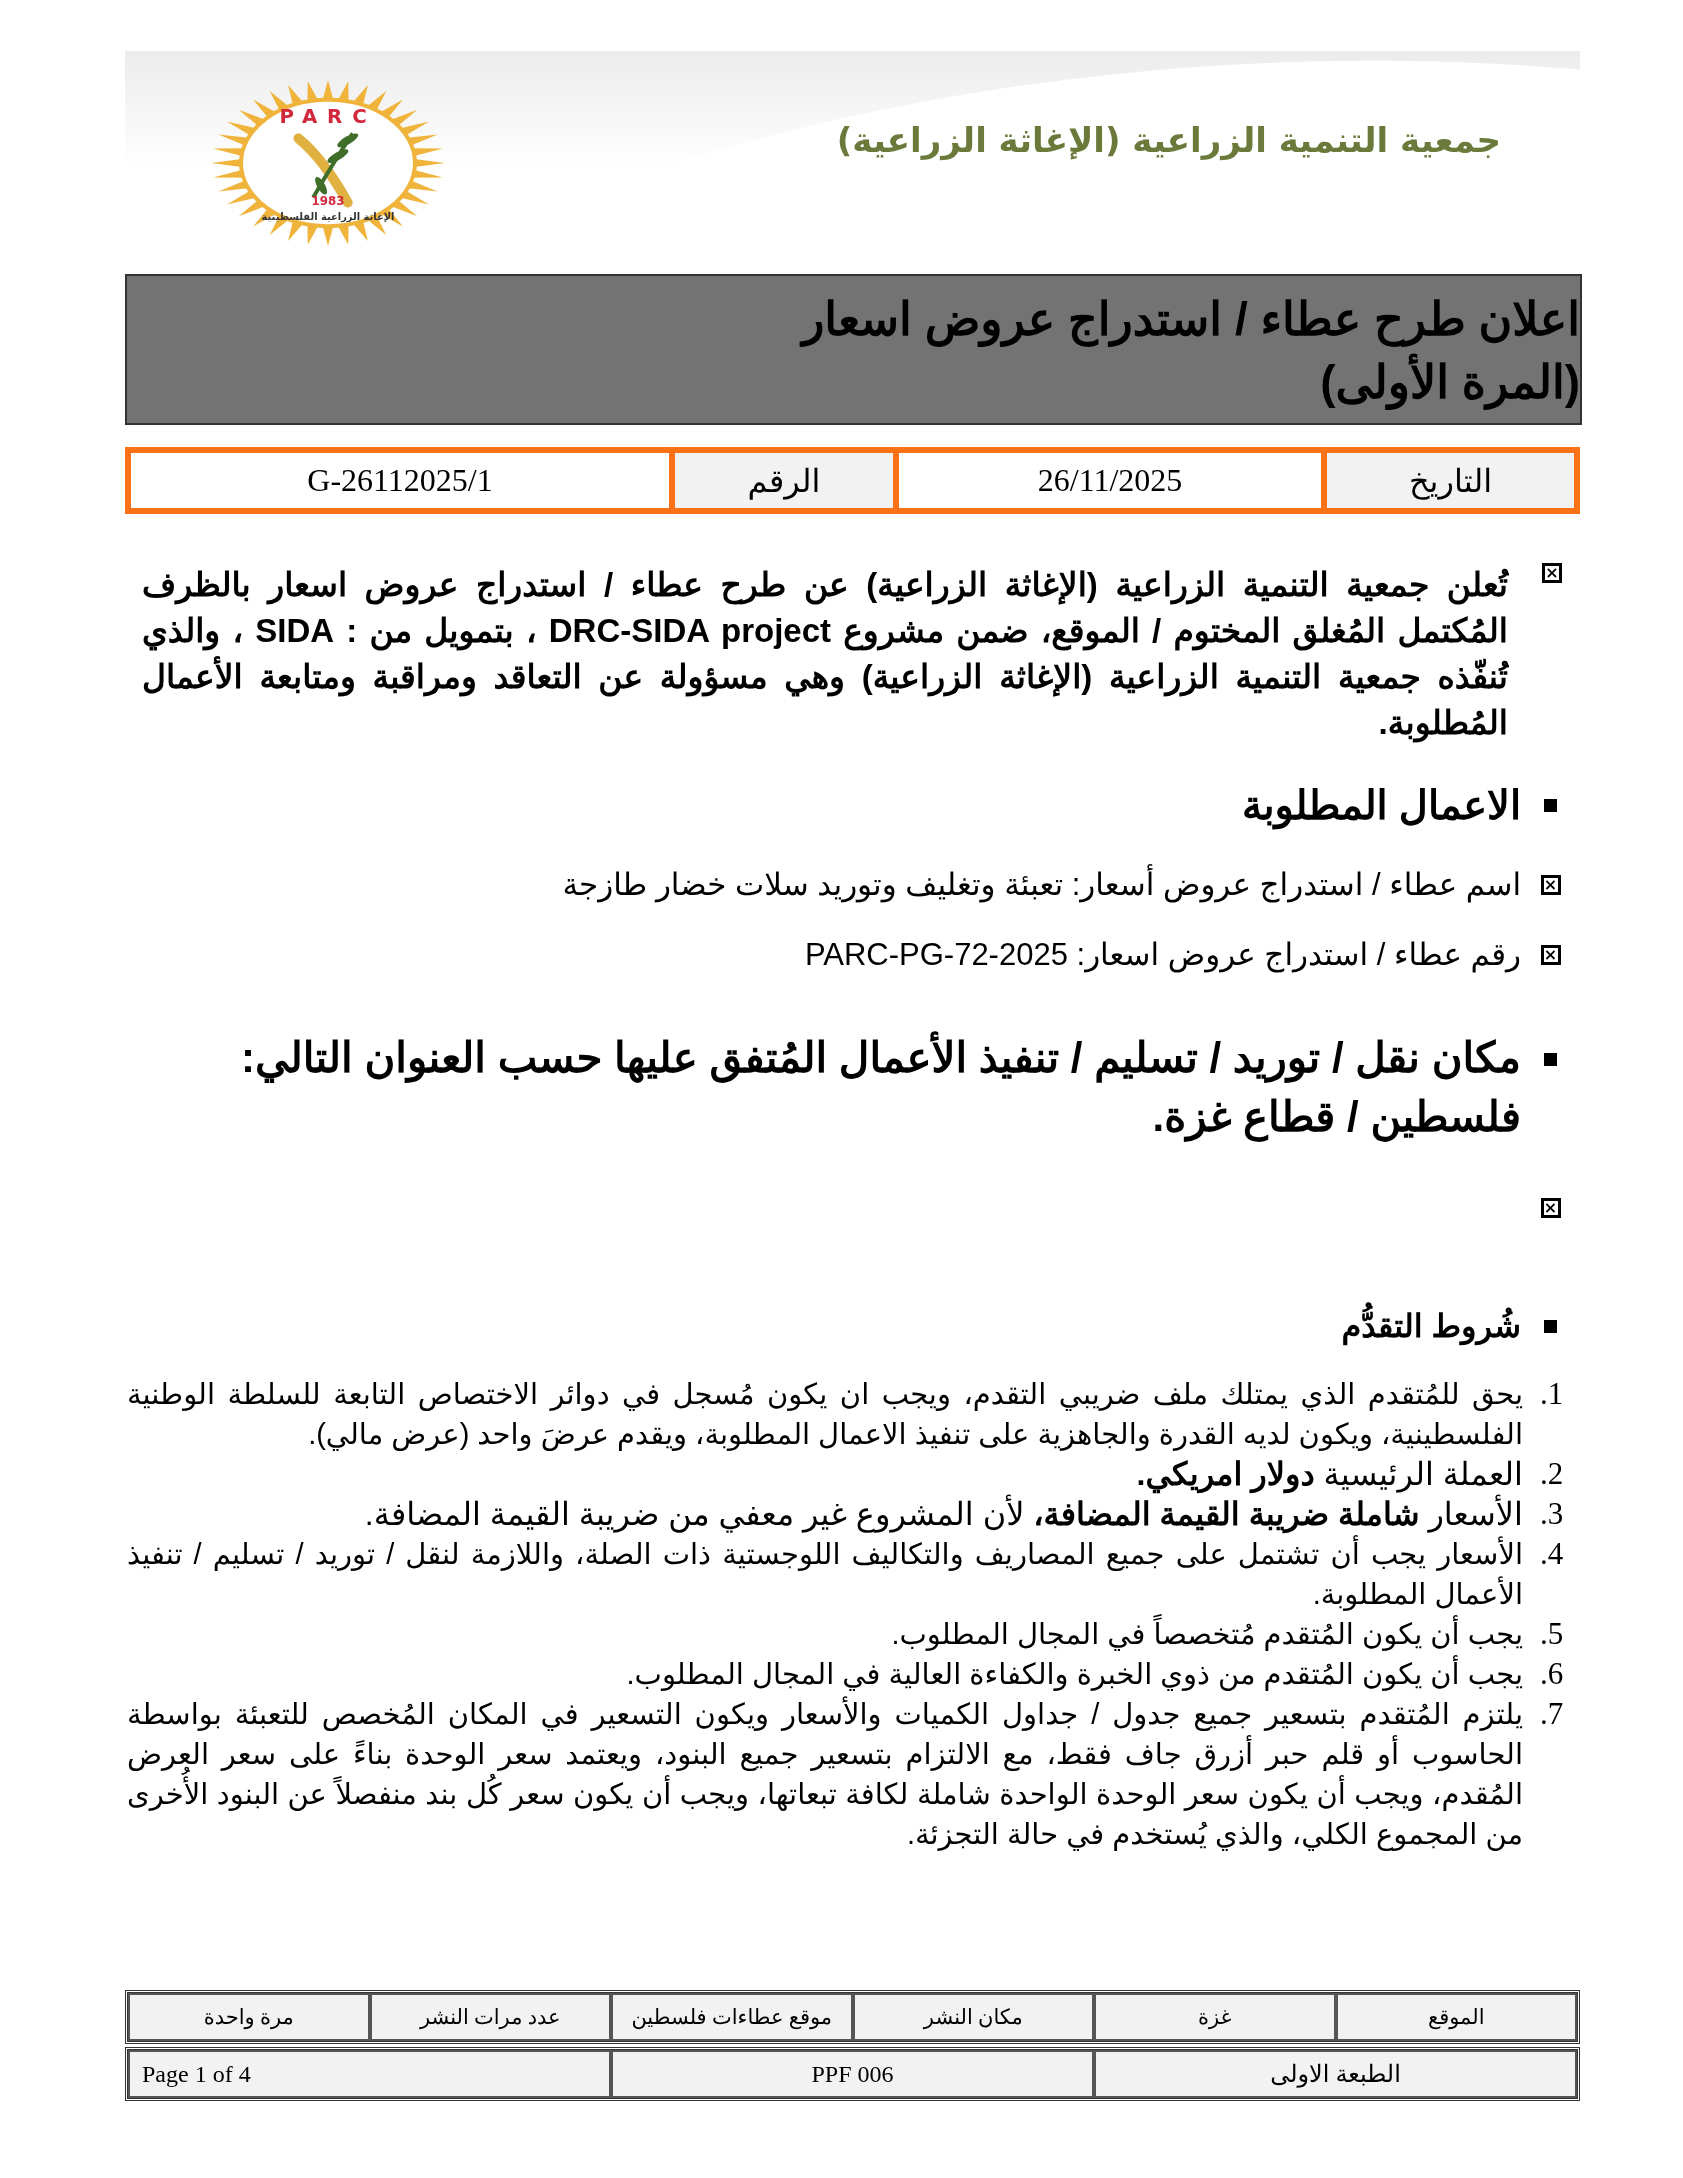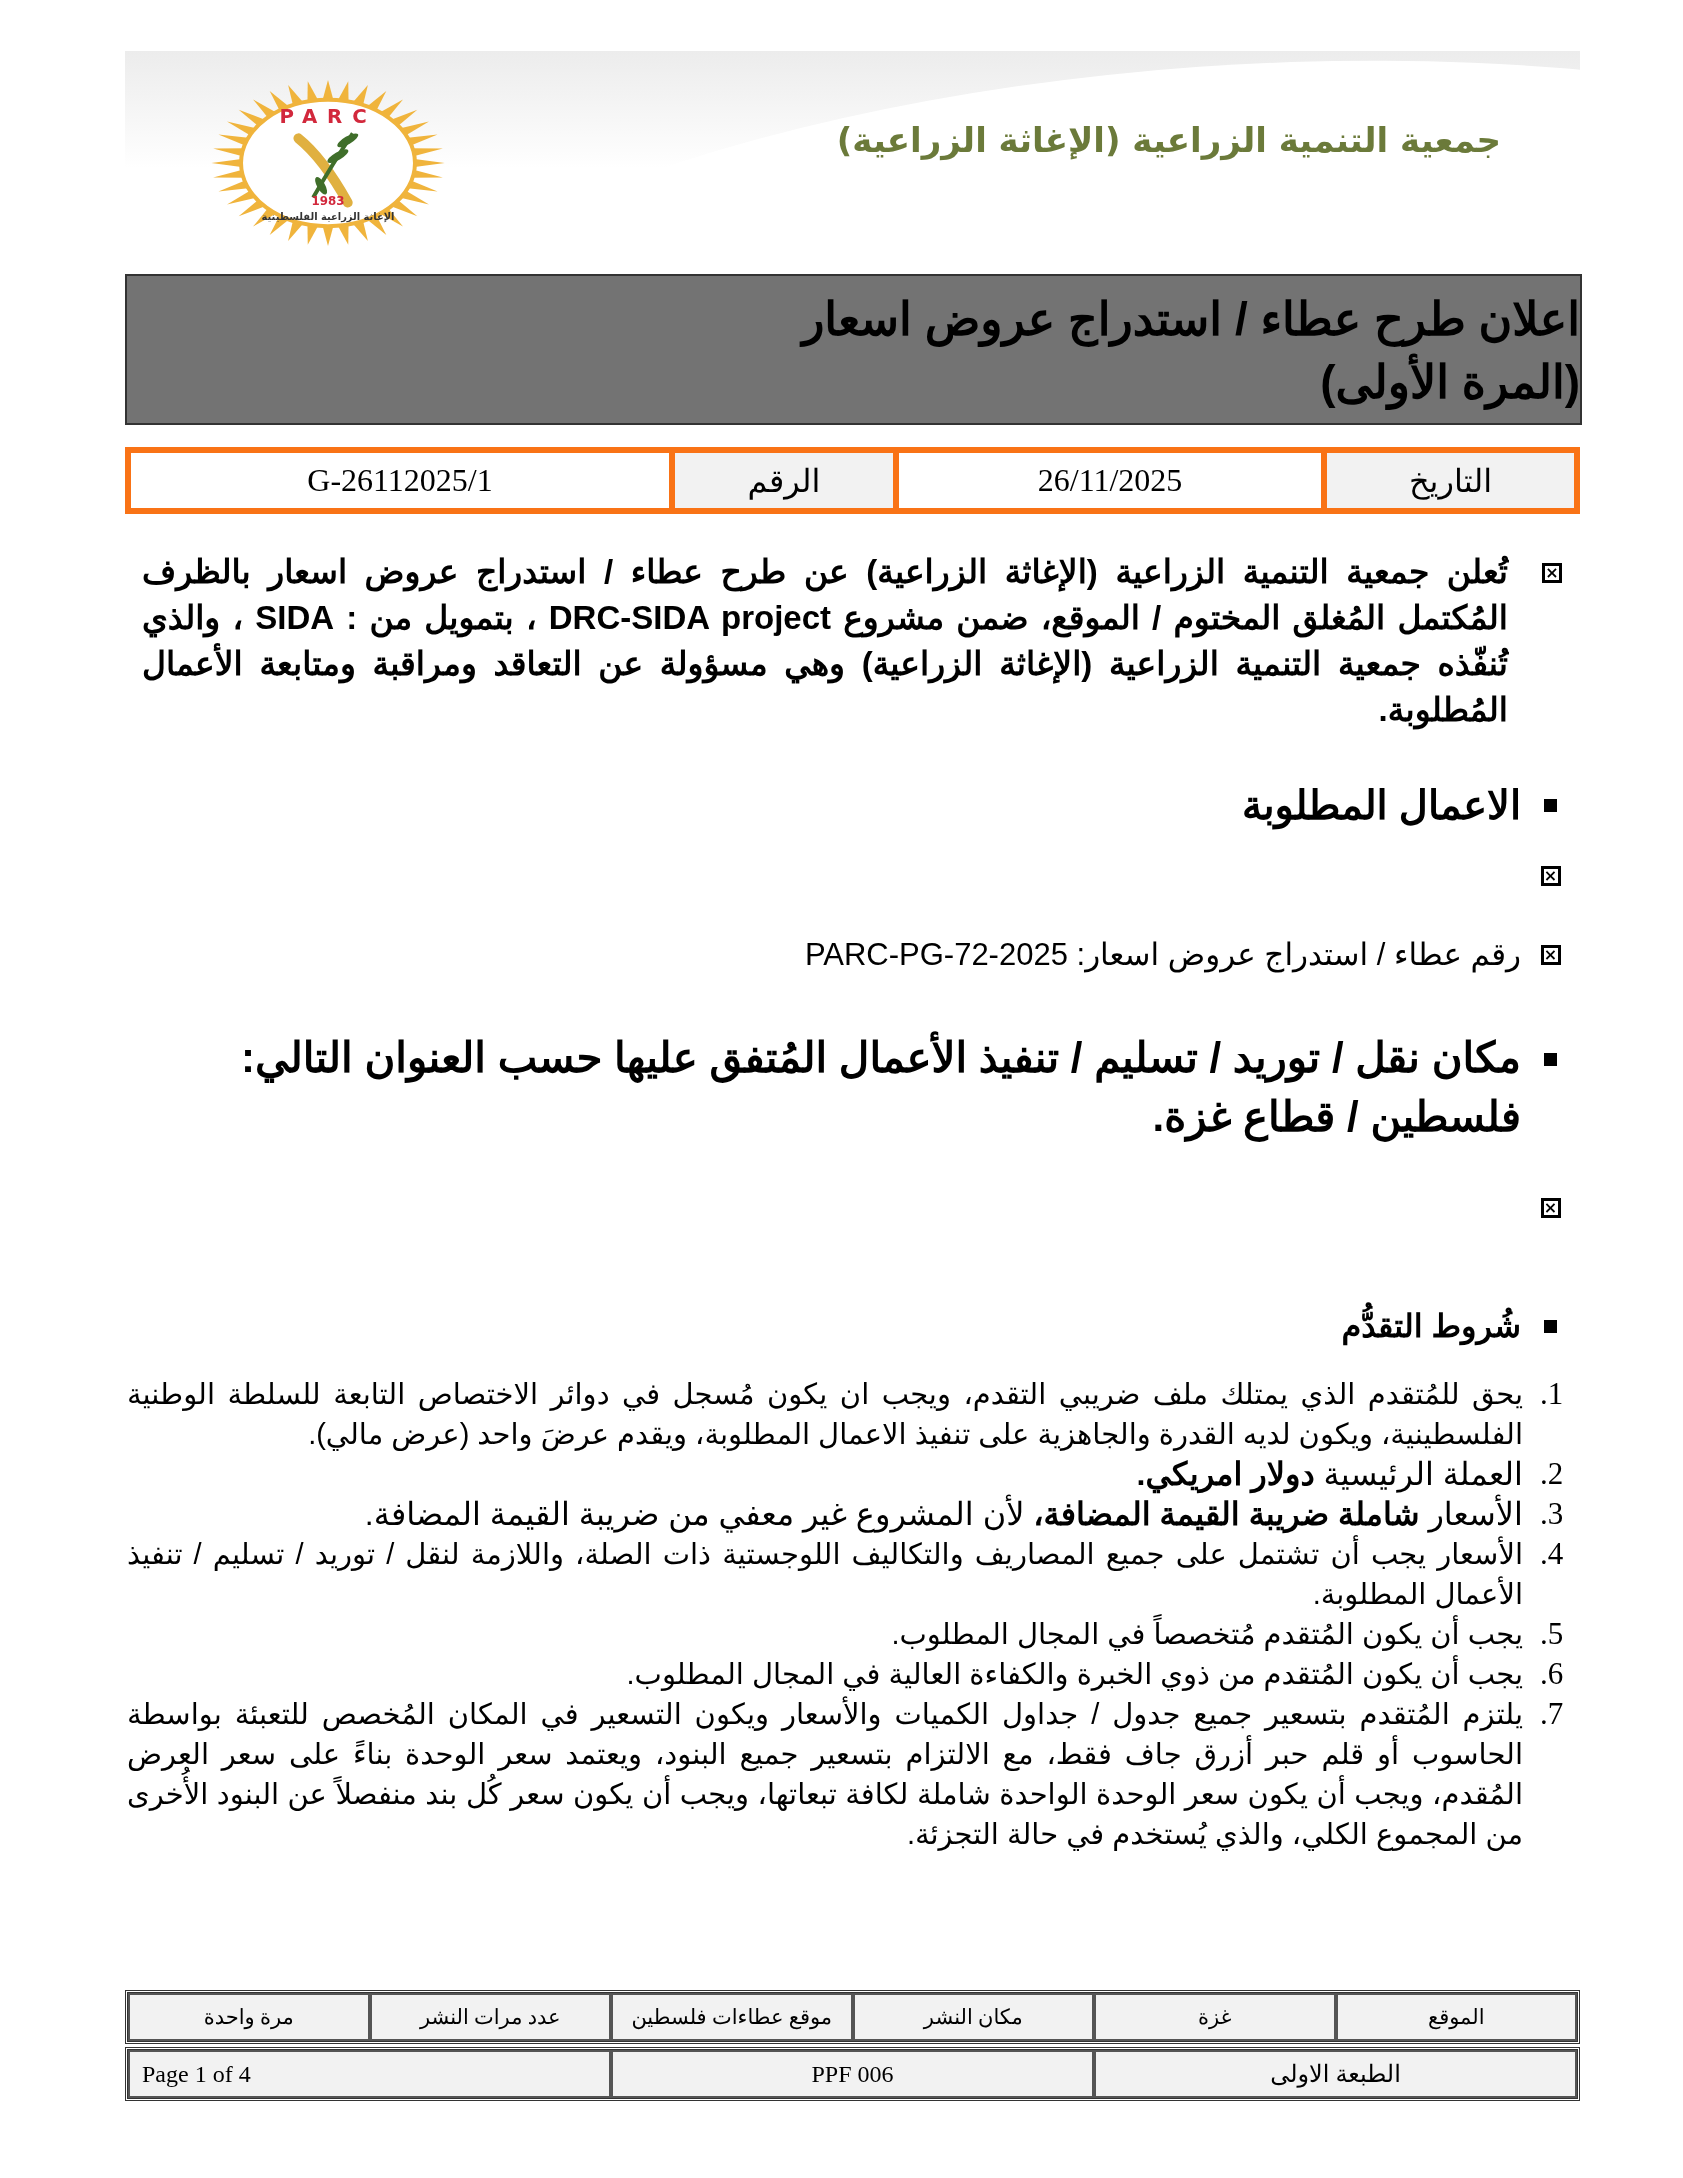--- a/index.html
+++ b/index.html
@@ -34,21 +34,21 @@
 
   .content { position: absolute; left: 125px; width: 1455px; direction: rtl; font-family: "Liberation Sans", sans-serif; }
 
   .cbox { display: inline-block; width: 20px; height: 20px; border: 3px solid #000; box-sizing: border-box;
           font-size: 16px; line-height: 14px; text-align: center; font-weight: bold; font-family: "DejaVu Sans", sans-serif; vertical-align: middle; }
   .sq { display: inline-block; width: 13px; height: 13px; background: #000; vertical-align: middle; }
 
   .intro { top: 549px; }
   .intro .row { display: flex; align-items: flex-start; }
   .intro .cb { width: 54px; flex: none; padding-top: 14px; padding-right: 18px; }
-  .intro .txt { font-size: 33px; line-height: 46px; font-weight: bold; text-align: justify; padding-left: 0; width: 1366px; }
+  .intro .txt { font-size: 33px; line-height: 46px; font-weight: bold; text-align: justify; padding-left: 0; width: 1366px; margin-top: 13px; }
 
   .h-req { top: 782px; }
   .heading { display: flex; align-items: center; }
   .heading .b { width: 59px; flex: none; text-align: center; }
   .heading .t { font-size: 40px; font-weight: bold; }
 
   .item { display: flex; align-items: center; }
   .item .cb { width: 59px; flex: none; text-align: center; }
   .item .t { font-size: 31px; }
 
@@ -165,20 +165,21 @@
 </div>
 
 <div class="content h-req">
   <div class="heading">
     <div class="b"><span class="sq"></span></div>
     <div class="t">الاعمال المطلوبة</div>
   </div>
 </div>
 <div class="content item i1">
   <div class="cb"><span class="cbox">×</span></div>
+  <div class="t">اسم عطاء / استدراج عروض أسعار: تعبئة وتغليف وتوريد سلات خضار طازجة</div>
 </div>
 <div class="content item i2">
   <div class="cb"><span class="cbox">×</span></div>
   <div class="t">رقم عطاء / استدراج عروض اسعار: PARC-PG-72-2025</div>
 </div>
 
 <div class="content h-place">
   <div class="heading">
     <div class="b"><span class="sq"></span></div>
     <div class="t">مكان نقل / توريد / تسليم / تنفيذ الأعمال المُتفق عليها حسب العنوان التالي: فلسطين / قطاع غزة.</div>

